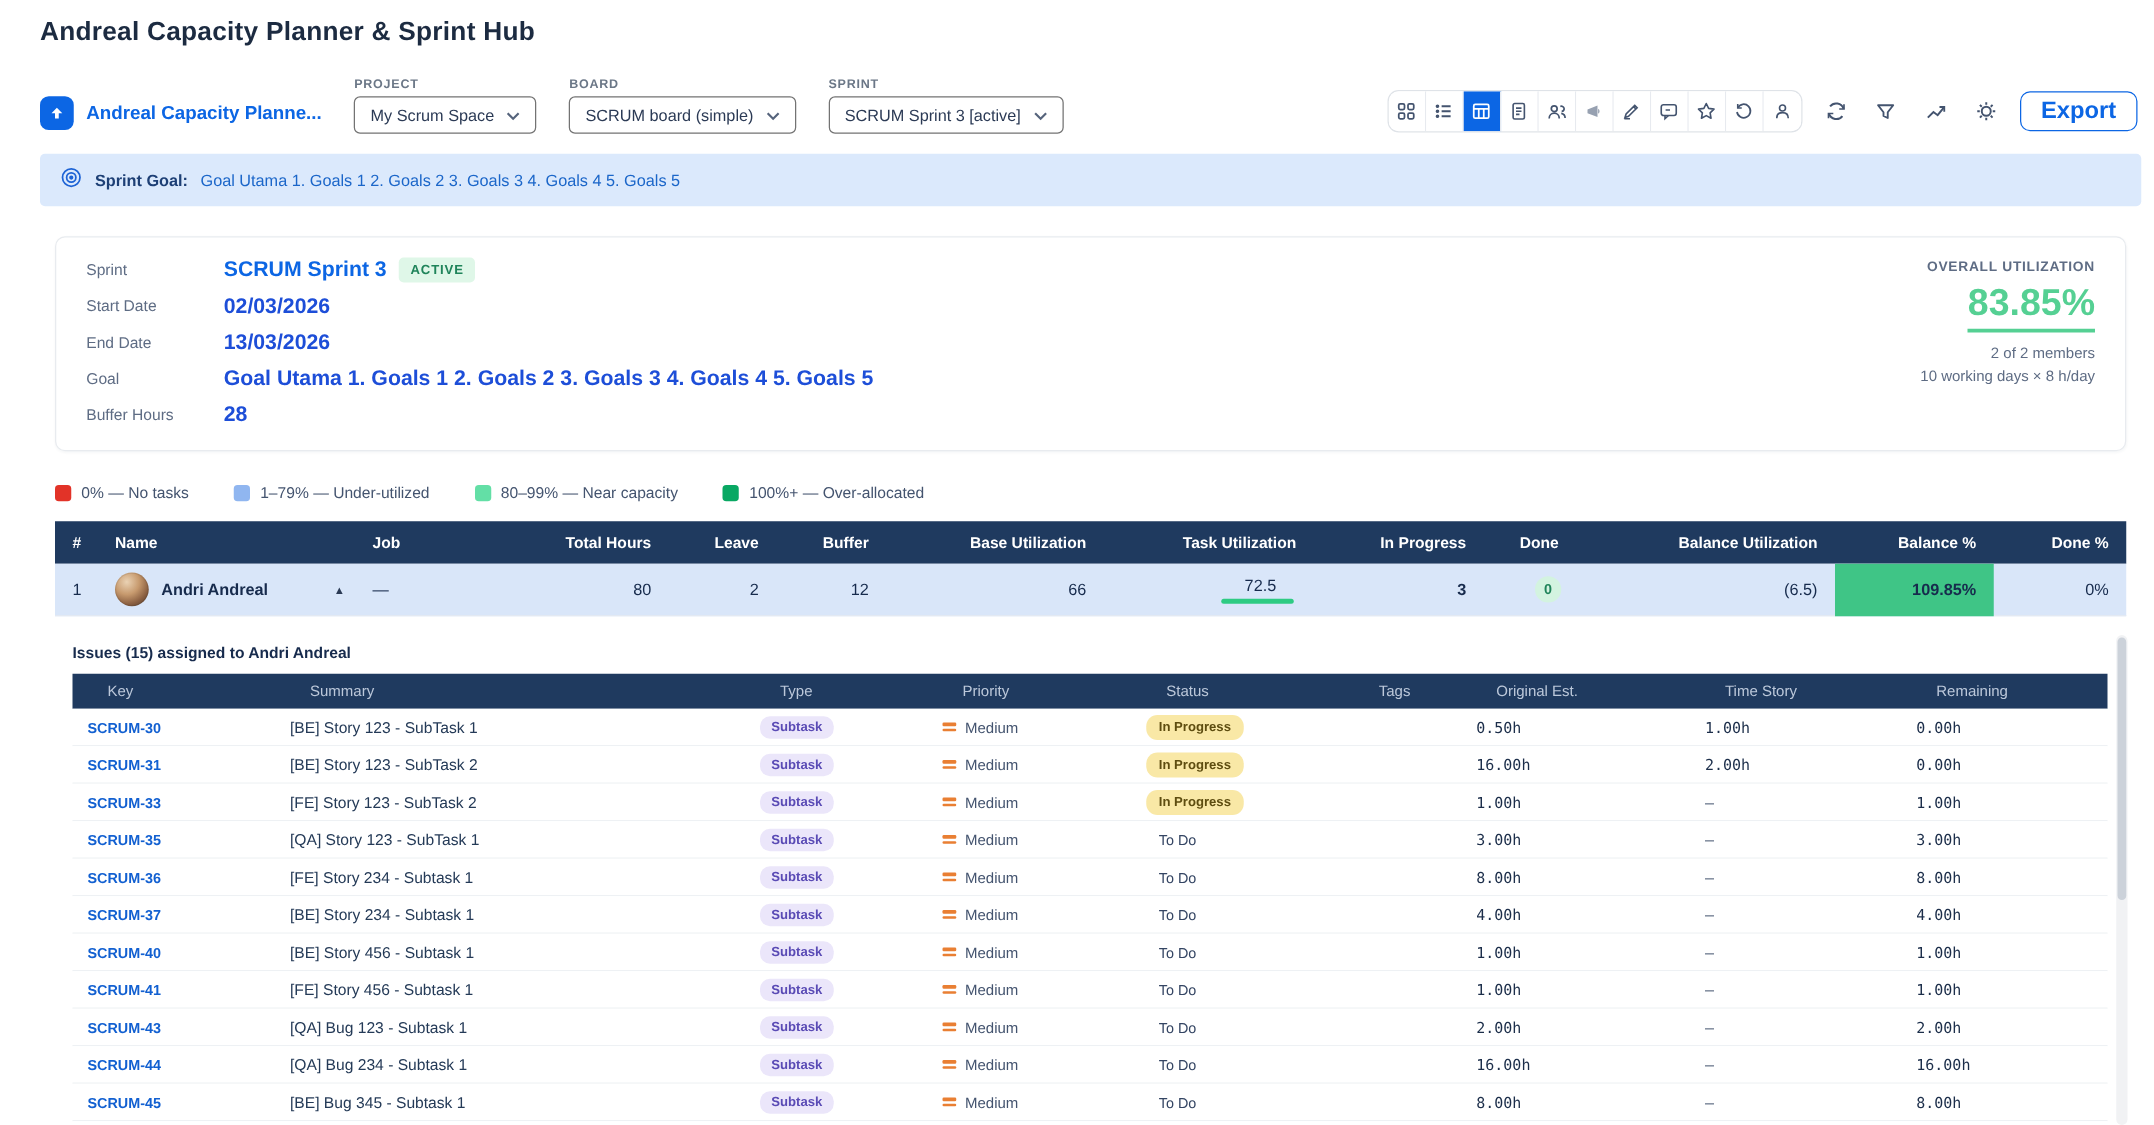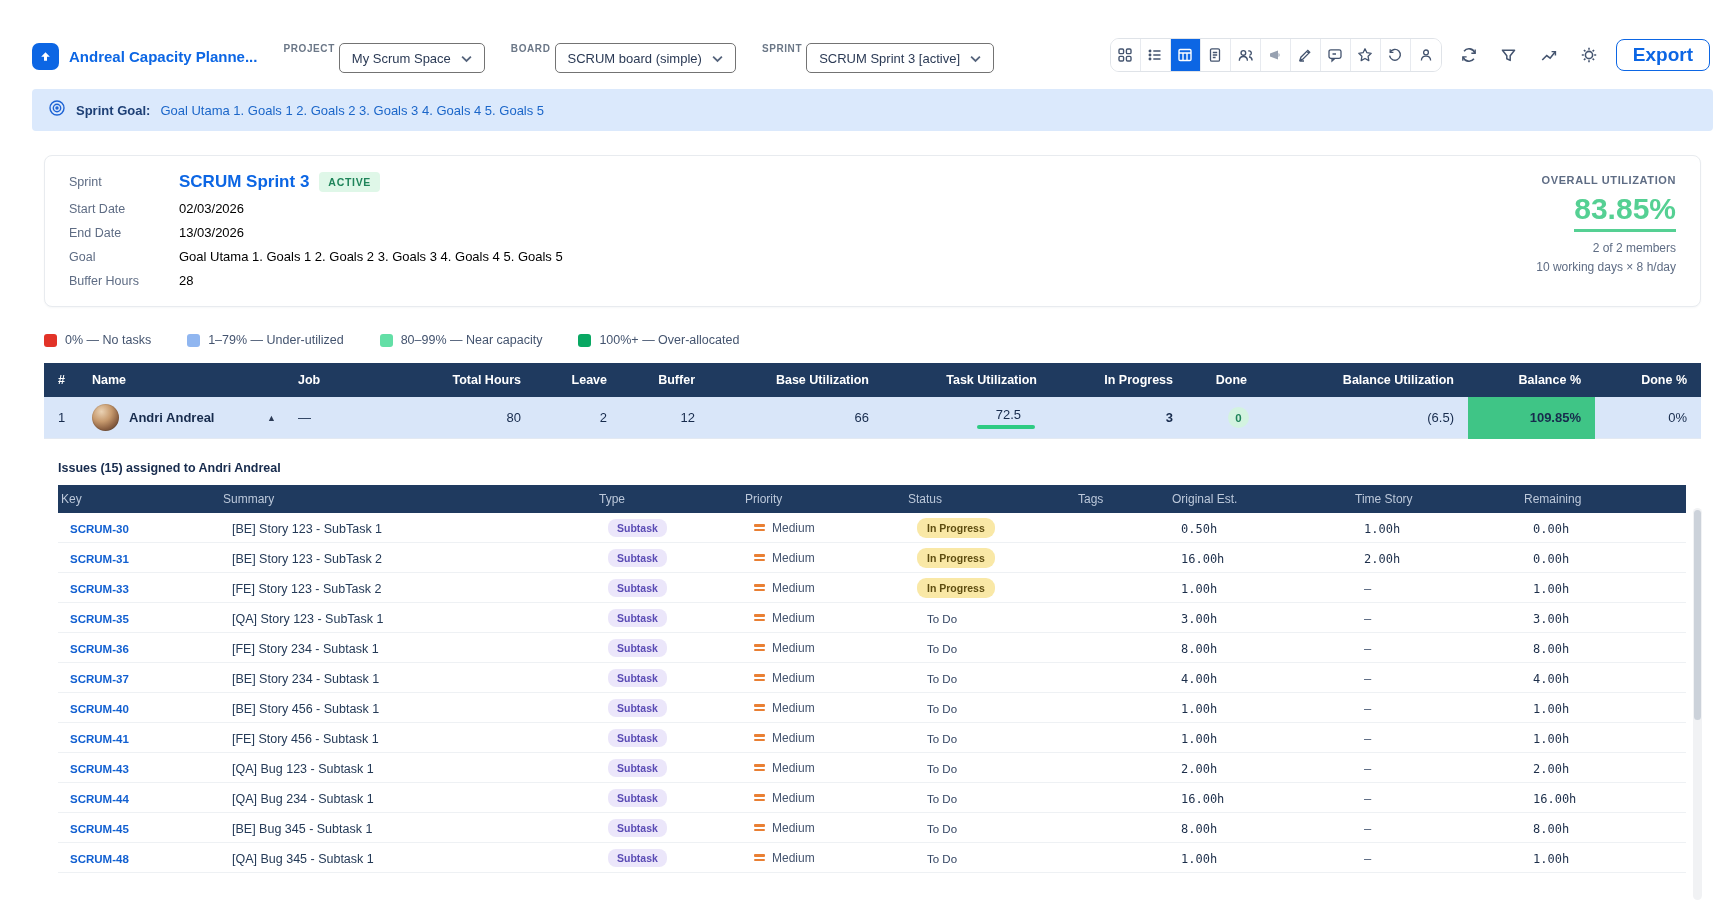--- a/index.html
+++ b/index.html
@@ -10,21 +10,21 @@
   
   .page-title { font-size:21px; font-weight:700; color:#1c2b41; letter-spacing:.2px; }
 
   
   .hdr { display:flex; align-items:flex-end; margin-top:24px; width:1678px; }
   .app-id { display:flex; align-items:center; gap:10px; padding-bottom:3px; }
   .app-logo { width:27px; height:27px; border-radius:7px; background:#0C66E4;
     display:flex; align-items:center; justify-content:center; flex:0 0 auto; }
   .app-title { font-size:15px; font-weight:700; color:#0C66E4; max-width:195px;
     white-space:nowrap; }
-  .sel-group { display:flex; flex-direction:row; gap:4px; margin-left:26px; }
+  .sel-group { display:flex; flex-direction:column; gap:4px; margin-left:26px; }
   .sel-label { font-size:10px; font-weight:700; color:#6b7787; letter-spacing:.6px; }
   .select { display:flex; align-items:center; gap:10px; height:30px; padding:0 12px;
     border:1px solid #737373; border-radius:5px; background:#fff; font-size:13px;
     color:#2b3a55; cursor:pointer; white-space:nowrap; }
   .select svg { color:#55master66; color:#56647c; }
 
   .toolbar { margin-left:auto; display:flex; align-items:center; gap:14px; padding-bottom:1px; }
   .seg { display:flex; border:1px solid #dfe3e8; border-radius:9px; overflow:hidden; background:#fff; }
   .seg-btn { width:30px; height:32px; display:flex; align-items:center; justify-content:center;
     border-right:1px solid #e7eaef; color:#44546f; cursor:pointer; background:#fff; }
@@ -43,21 +43,21 @@
   .banner-label { font-size:13px; font-weight:700; color:#1d3f75; }
   .banner-text { font-size:13px; color:#1b66c9; }
 
   
   .card { margin:24px 0 0 12px; width:1657px; border:1px solid #e8ebef; border-radius:8px;
     background:#fff; box-shadow:0 1px 2px rgba(23,43,77,.04); padding:16px 24px 18px;
     display:flex; justify-content:space-between; }
   .fields { display:grid; grid-template-columns:96px auto; row-gap:9px; column-gap:14px;
     align-items:center; }
   .f-label { font-size:12.5px; color:#5e6c84; }
-  .f-value { font-size:13px; font-weight:400; color:#000000; }
+  .f-value { font-size:17px; font-weight:700; color:#1d4ed8; }
   .sprint-name-row { display:flex; align-items:center; gap:10px; }
   .sprint-name { font-size:17px; font-weight:700; color:#0C66E4; }
   .badge-active { background:#dff7e8; color:#1f845a; font-size:10.5px; font-weight:700;
     letter-spacing:.7px; border-radius:4px; padding:4px 9px; }
   .overall { text-align:right; padding-top:2px; }
   .overall-label { font-size:11px; font-weight:700; color:#5e6c84; letter-spacing:.6px; }
   .overall-value { display:inline-block; font-size:30px; font-weight:700; color:#55d093;
     border-bottom:3px solid #55d093; padding-bottom:3px; margin-top:6px; }
   .overall-members { font-size:12px; color:#5e6c84; margin-top:9px; }
   .overall-capacity { font-size:12px; color:#5e6c84; margin-top:5px; }
@@ -96,21 +96,21 @@
     background:#d3f3e0; color:#1f845a; font-size:11.5px; font-weight:700;
     align-items:center; justify-content:center; }
   .done-cell { display:flex; justify-content:flex-end; padding-right:12px; }
   .balance-pct-cell { background:#3fc586; height:42px; display:flex; align-items:center;
     justify-content:flex-end; padding-right:14px; font-weight:700; }
 
   
   .issues-heading { margin:22px 0 0 26px; font-size:12.5px; font-weight:700; color:#172b4d; }
   .issues-table { margin:10px 0 0 26px; width:1628px; }
   .iss-head { display:flex; background:#1f3a5f; height:28px; align-items:center; }
-  .iss-head > div { font-size:12px; font-weight:500; color:#bcc8da; padding-left:3px; }
+  .iss-head > div { font-size:12px; font-weight:500; color:#bcc8da; padding-left:28px; }
   .iss-row { display:flex; height:30px; align-items:center; background:#fff;
     border-bottom:1px solid #eef1f4; }
   .iss-row > div { padding-left:12px; }
   .i0{width:162px;} .i1{width:376px;} .i2{width:146px;} .i3{width:163px;} .i4{width:170px;}
   .i5{width:94px;} .i6{width:183px;} .i7{width:169px;} .i8{width:165px;}
   .issue-key { font-size:11.5px; font-weight:700; color:#1260d1; cursor:pointer; }
   .issue-summary { font-size:12.5px; color:#243a57; }
   .type-pill { display:inline-block; background:#ebe6fa; color:#5a4bb5; font-size:10.5px;
     font-weight:600; border-radius:8px; padding:3px 9px; }
   .priority { display:flex; align-items:center; gap:7px; font-size:12px; color:#44546f; }
@@ -126,20 +126,21 @@
   .v-scroll { position:absolute; right:21px; top:508px; width:9px; height:392px;
     background:#f1f2f4; border-radius:5px; }
   .v-thumb { position:absolute; top:2px; left:1px; width:7px; height:210px;
     background:#ccd2da; border-radius:4px; }
 </style>
 </head>
 <body>
 
 <div class="page">
 
+  <div class="page-title">Andreal Capacity Planner &amp; Sprint Hub</div>
 
   <div class="hdr">
     <div class="app-id">
       <span class="app-logo">
         <svg width="15" height="15" viewBox="0 0 16 16">
             <path d="M8 3.5 L12.6 8.2 H9.6 V12.5 H6.4 V8.2 H3.4 Z" fill="#fff"></path>
           </svg>
       </span>
       <span class="app-title">Andreal Capacity Planne...</span>
     </div>

